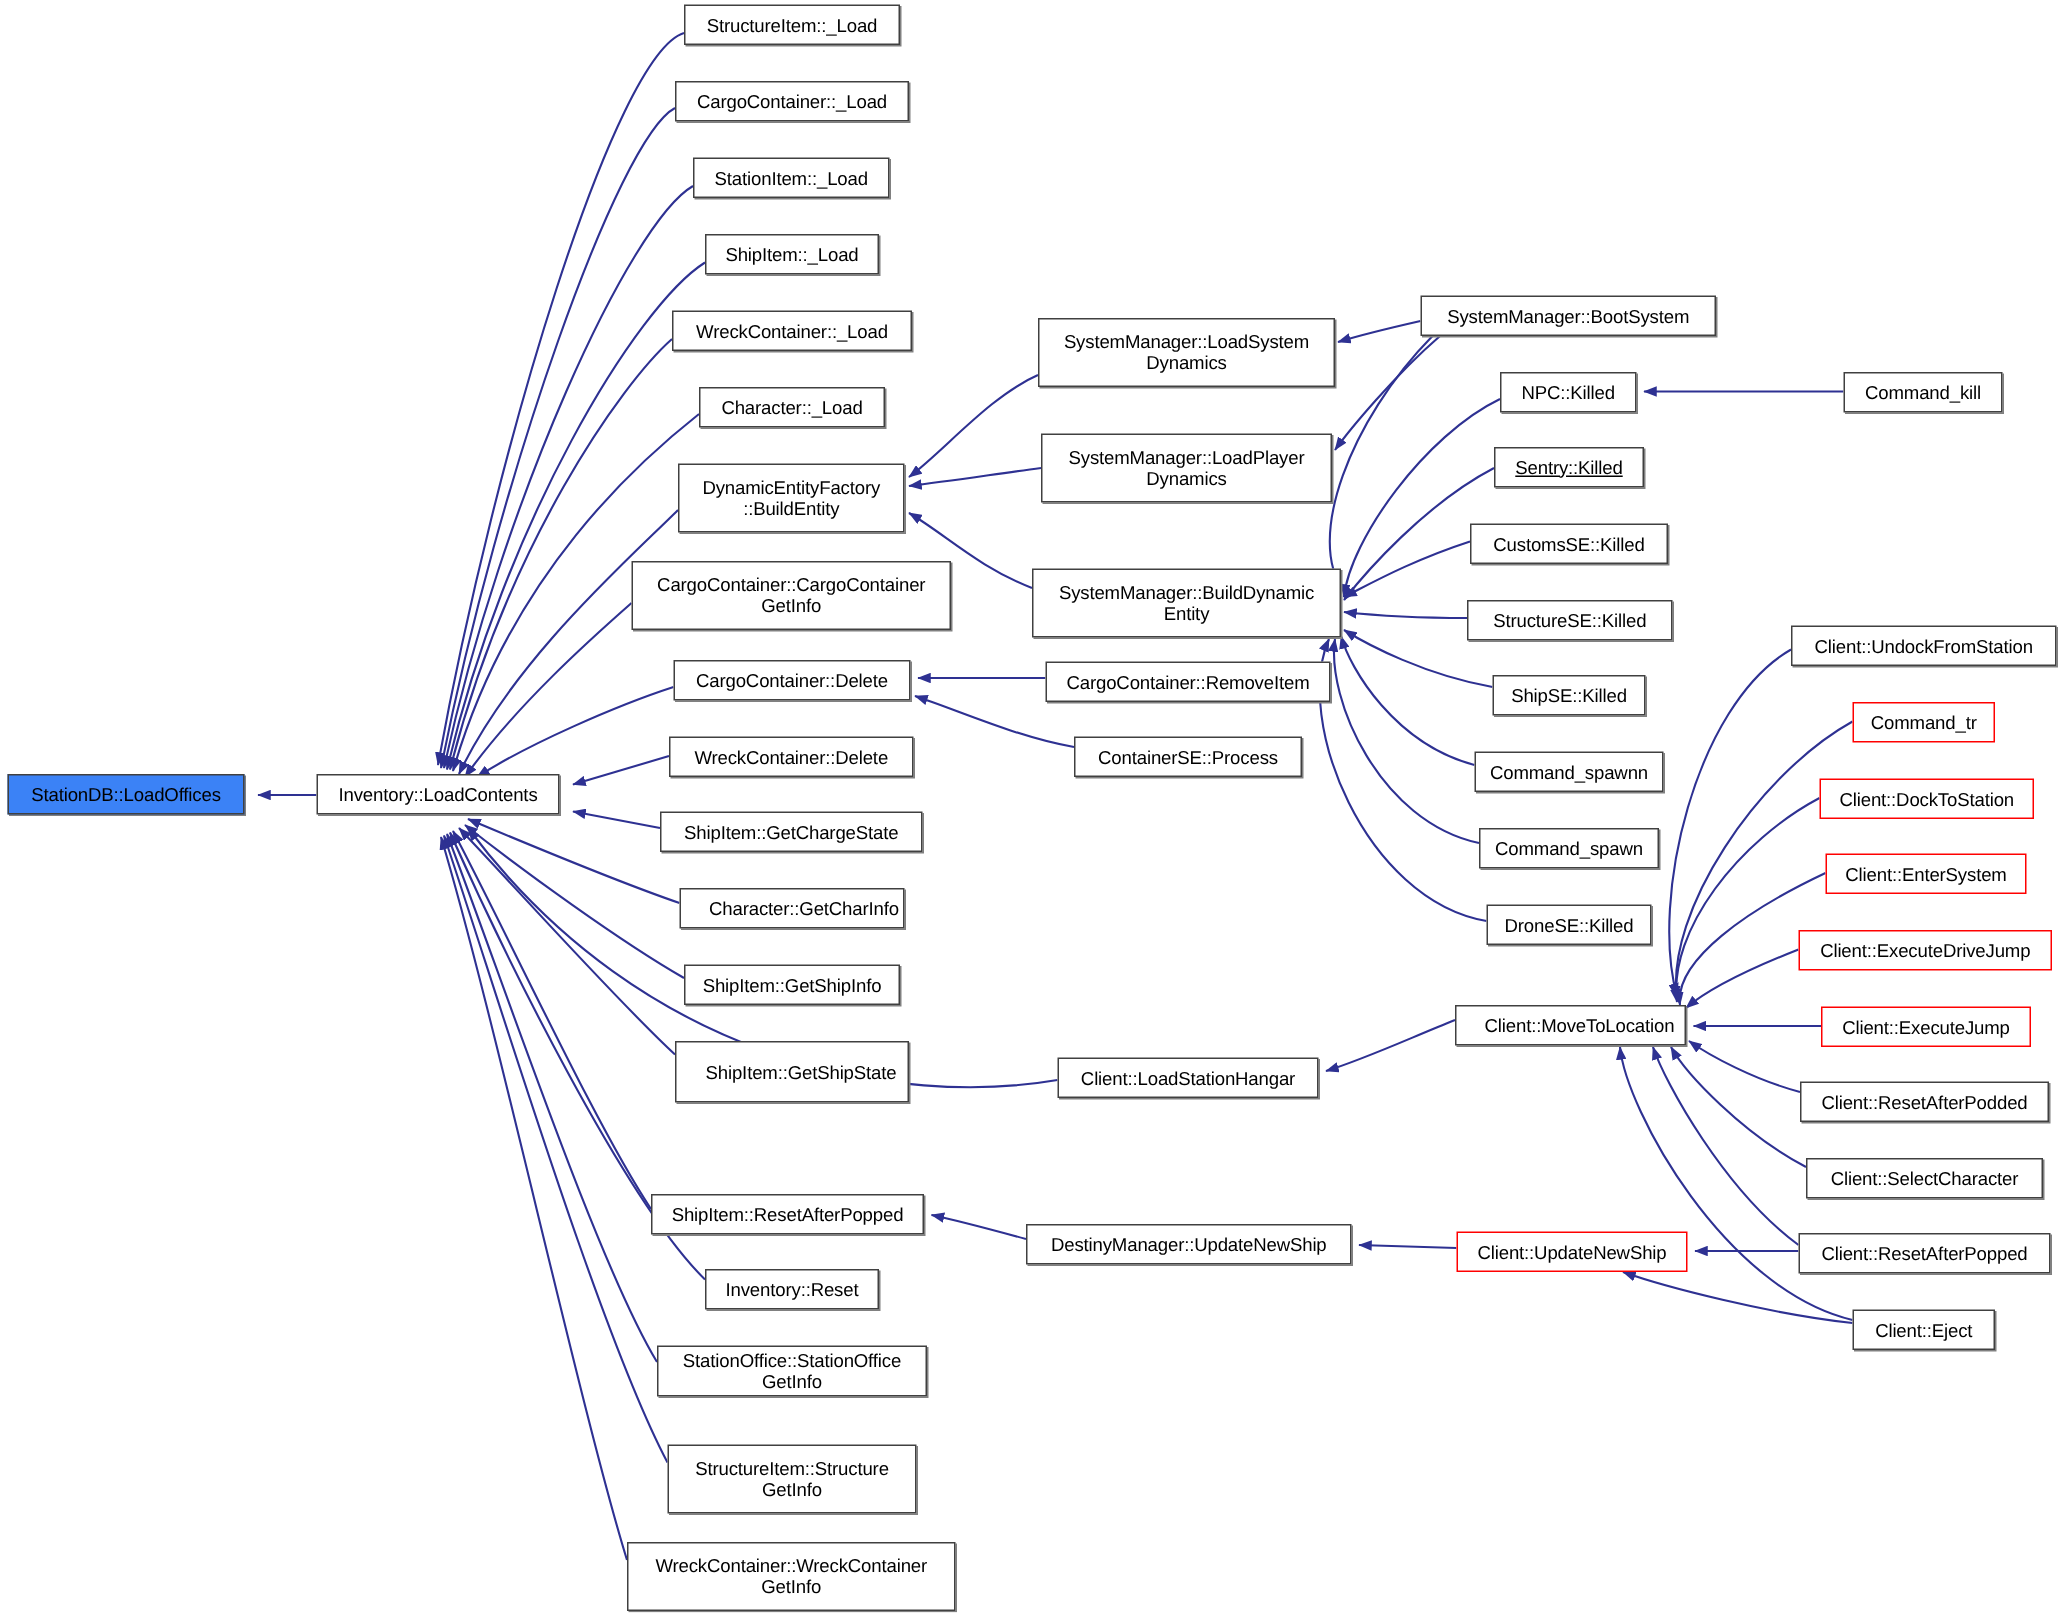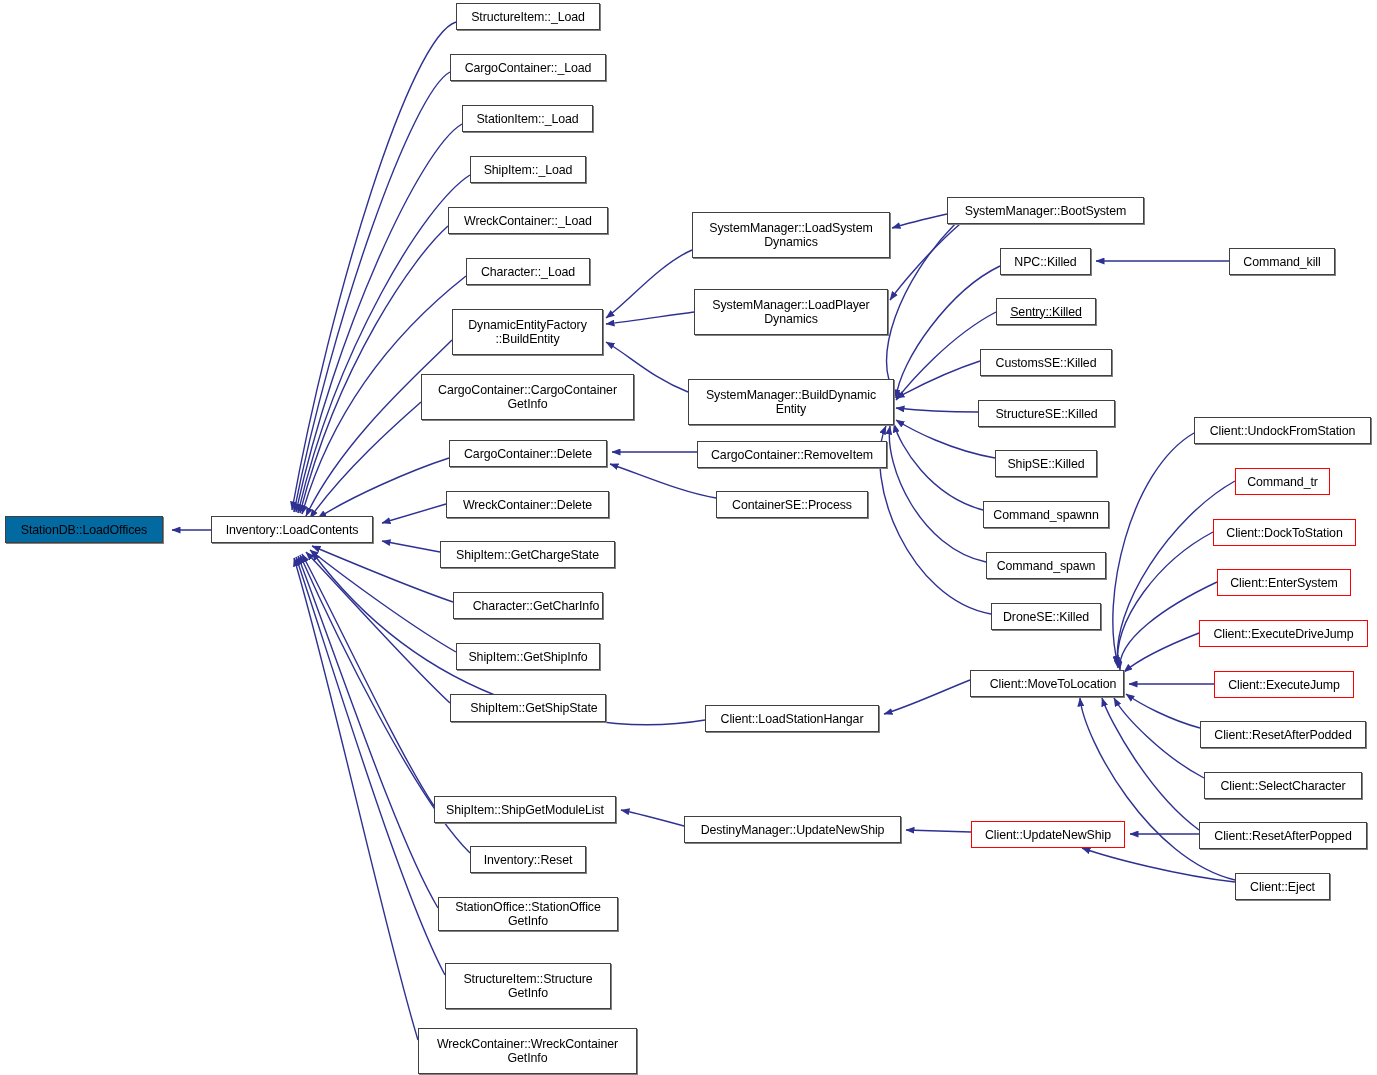--- a/index.html
+++ b/index.html
@@ -38,21 +38,21 @@
     color: #000000;
     font-family: "Liberation Sans", sans-serif;
     font-size: 12.4px;
     line-height: 14px;
     letter-spacing: -0.1px;
     white-space: pre-line;
     box-shadow: 1px 1px 0 0 #808080;
     z-index: 5;
   }
   .node.current {
-    background: #0369a1;
+    background: #3b82f6;
     border-color: #404040;
     box-shadow: 1px 1px 0 0 #808080;
   }
   .node.red {
     border: 1.5px solid #ff0000;
     box-shadow: none;
   }
 </style>
 </head>
 <body>
@@ -131,22 +131,22 @@
       <div class="node" style="left: 466px; top: 258px; width: 124px; height: 27px;">Character::_Load</div>
       <div class="node" style="left: 452px; top: 309px; width: 151px; height: 46px;">DynamicEntityFactory
 ::BuildEntity</div>
       <div class="node" style="left: 421px; top: 374px; width: 213px; height: 46px;">CargoContainer::CargoContainer
 GetInfo</div>
       <div class="node" style="left: 449px; top: 440px; width: 158px; height: 27px;">CargoContainer::Delete</div>
       <div class="node" style="left: 446px; top: 491px; width: 163px; height: 27px;">WreckContainer::Delete</div>
       <div class="node" style="left: 440px; top: 541px; width: 175px; height: 27px;">ShipItem::GetChargeState</div>
       <div class="node" style="left: 453px; top: 592px; width: 150px; height: 27px; padding-left: 16px;">Character::GetCharInfo</div>
       <div class="node" style="left: 456px; top: 643px; width: 144px; height: 27px;">ShipItem::GetShipInfo</div>
-      <div class="node" style="left: 450px; top: 694px; width: 156px; height: 28px; padding-left: 12px;">ShipItem::GetShipState</div>
-      <div class="node" style="left: 434px; top: 796px; width: 182px; height: 27px;">ShipItem::ShipGetModuleList</div>
+      <div class="node" style="left: 450px; top: 694px; width: 156px; height: 41px; padding-left: 12px;">ShipItem::GetShipState</div>
+      <div class="node" style="left: 434px; top: 796px; width: 182px; height: 27px;">ShipItem::ResetAfterPopped</div>
       <div class="node" style="left: 470px; top: 846px; width: 116px; height: 27px;">Inventory::Reset</div>
       <div class="node" style="left: 438px; top: 897px; width: 180px; height: 34px;">StationOffice::StationOffice
 GetInfo</div>
       <div class="node" style="left: 445px; top: 963px; width: 166px; height: 46px;">StructureItem::Structure
 GetInfo</div>
       <div class="node" style="left: 418px; top: 1028px; width: 219px; height: 46px;">WreckContainer::WreckContainer
 GetInfo</div>
       <div class="node" style="left: 692px; top: 212px; width: 198px; height: 46px;">SystemManager::LoadSystem
 Dynamics</div>
       <div class="node" style="left: 694px; top: 289px; width: 194px; height: 46px;">SystemManager::LoadPlayer

